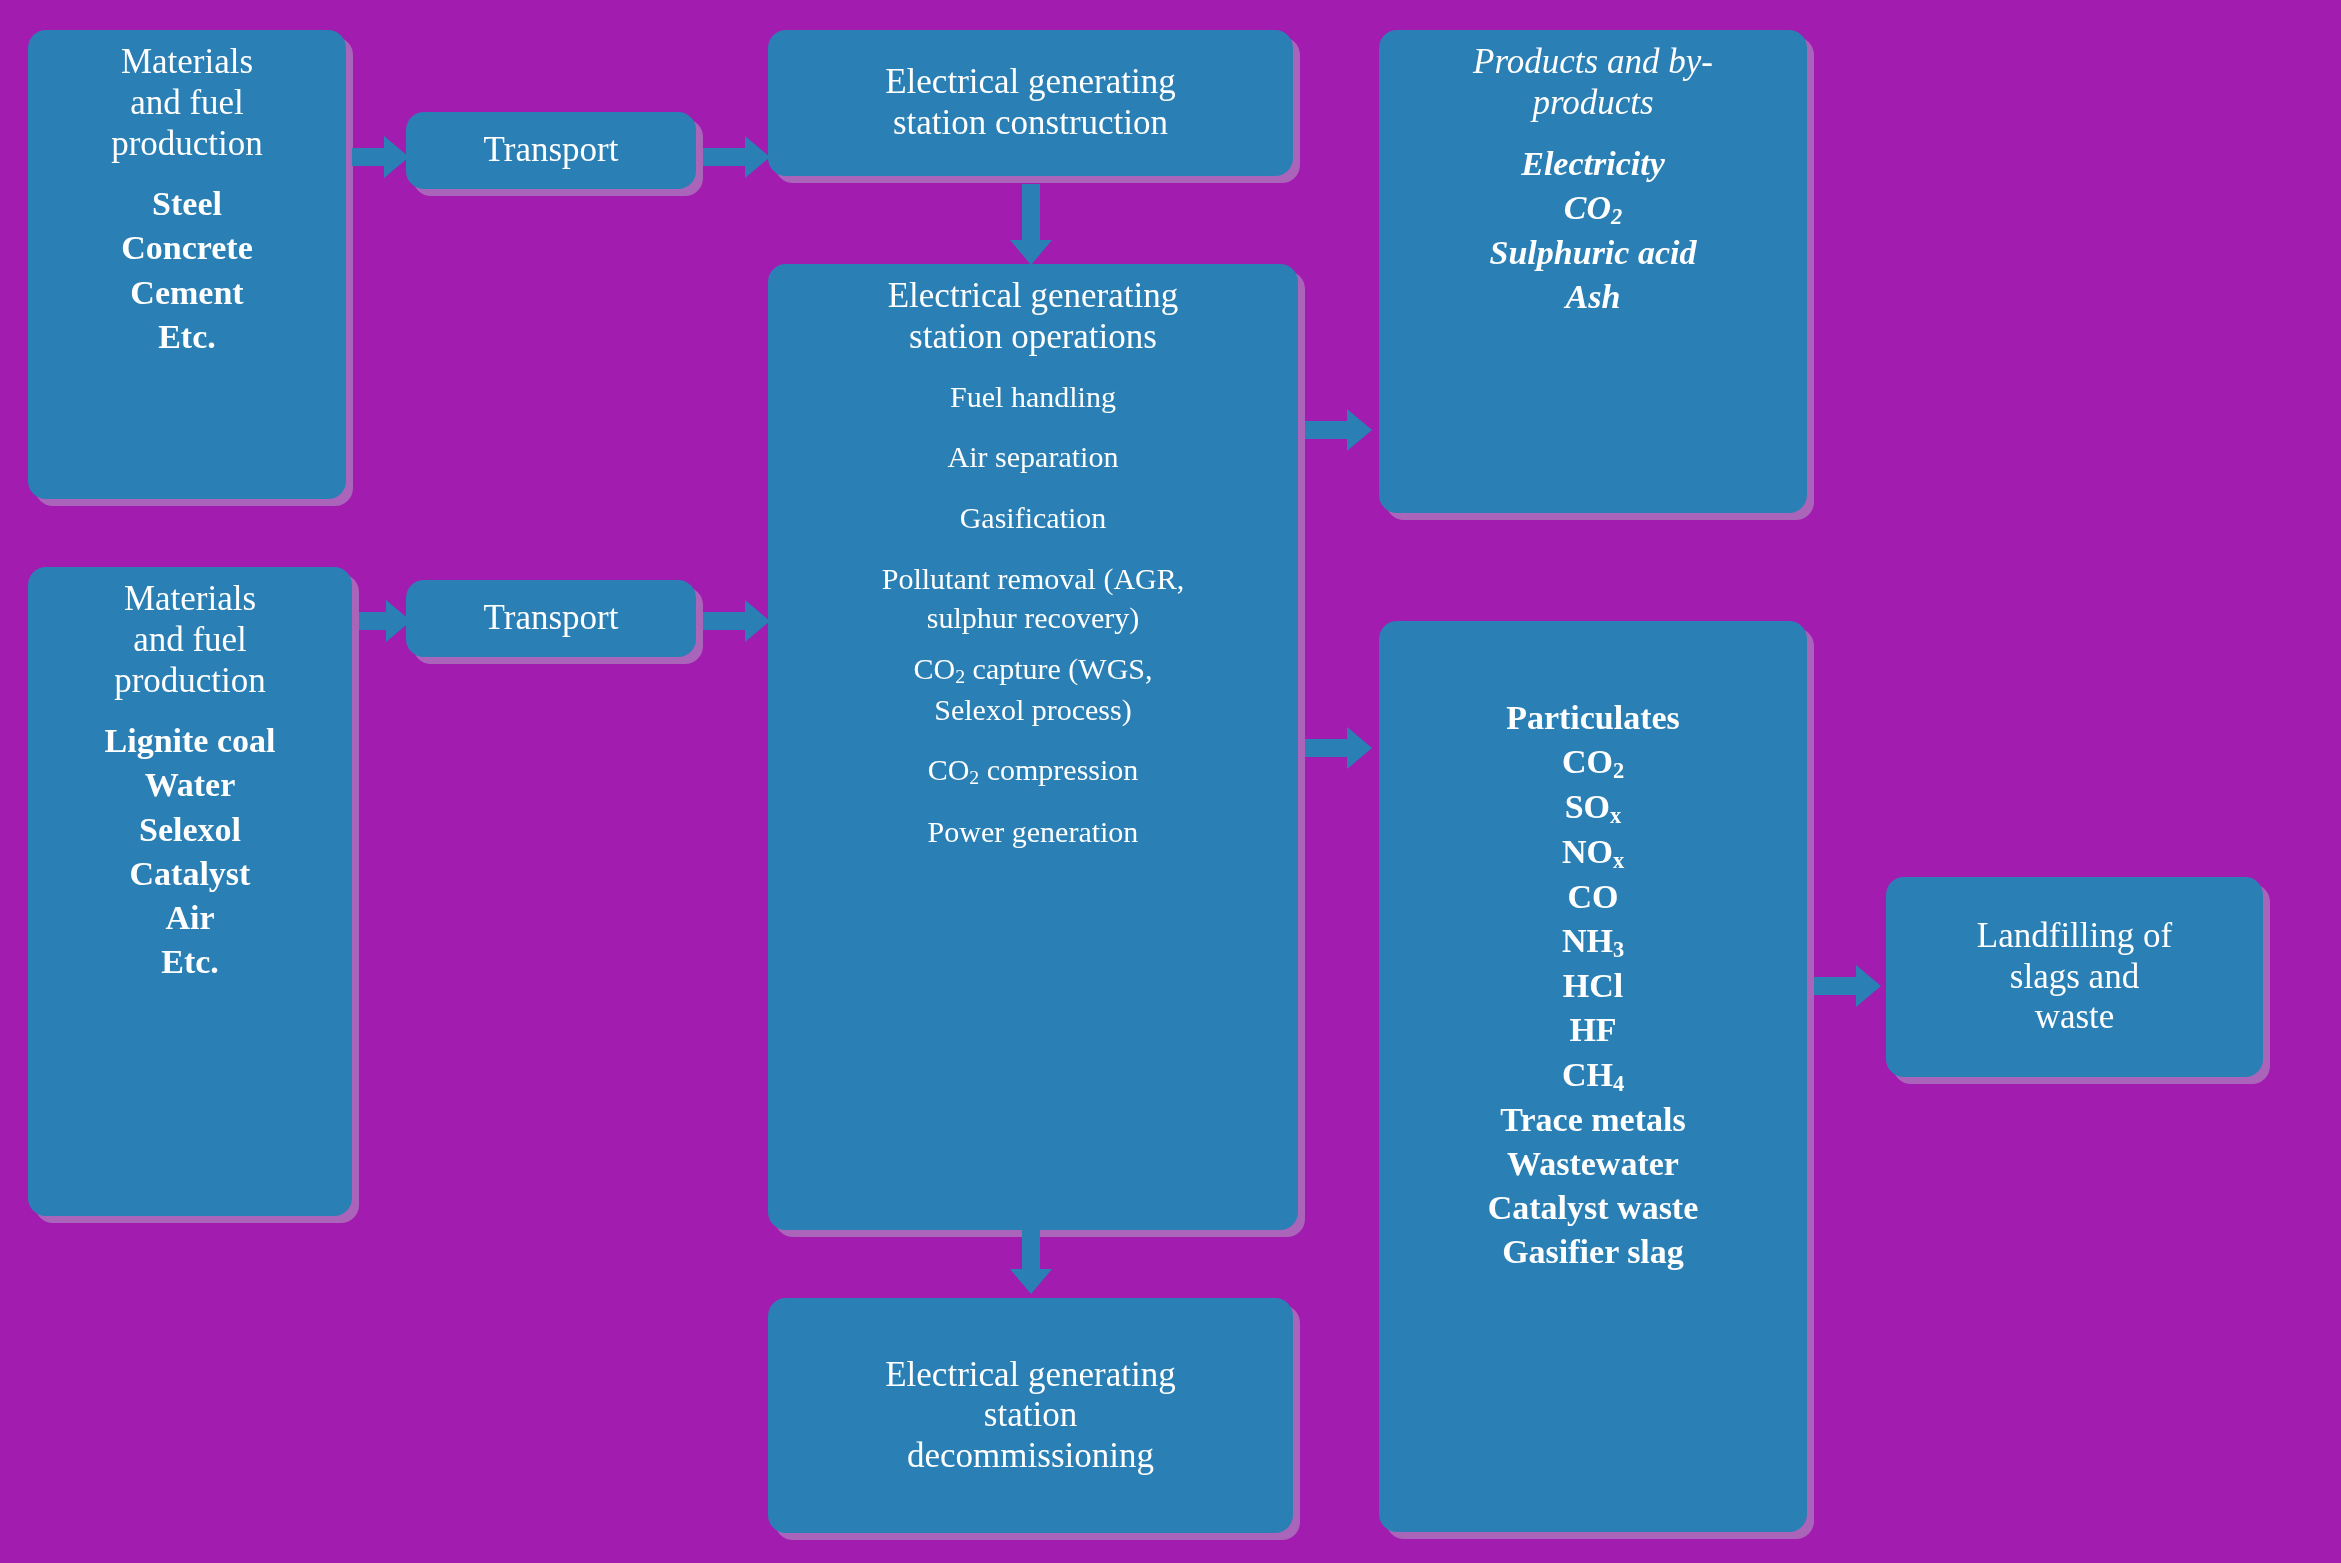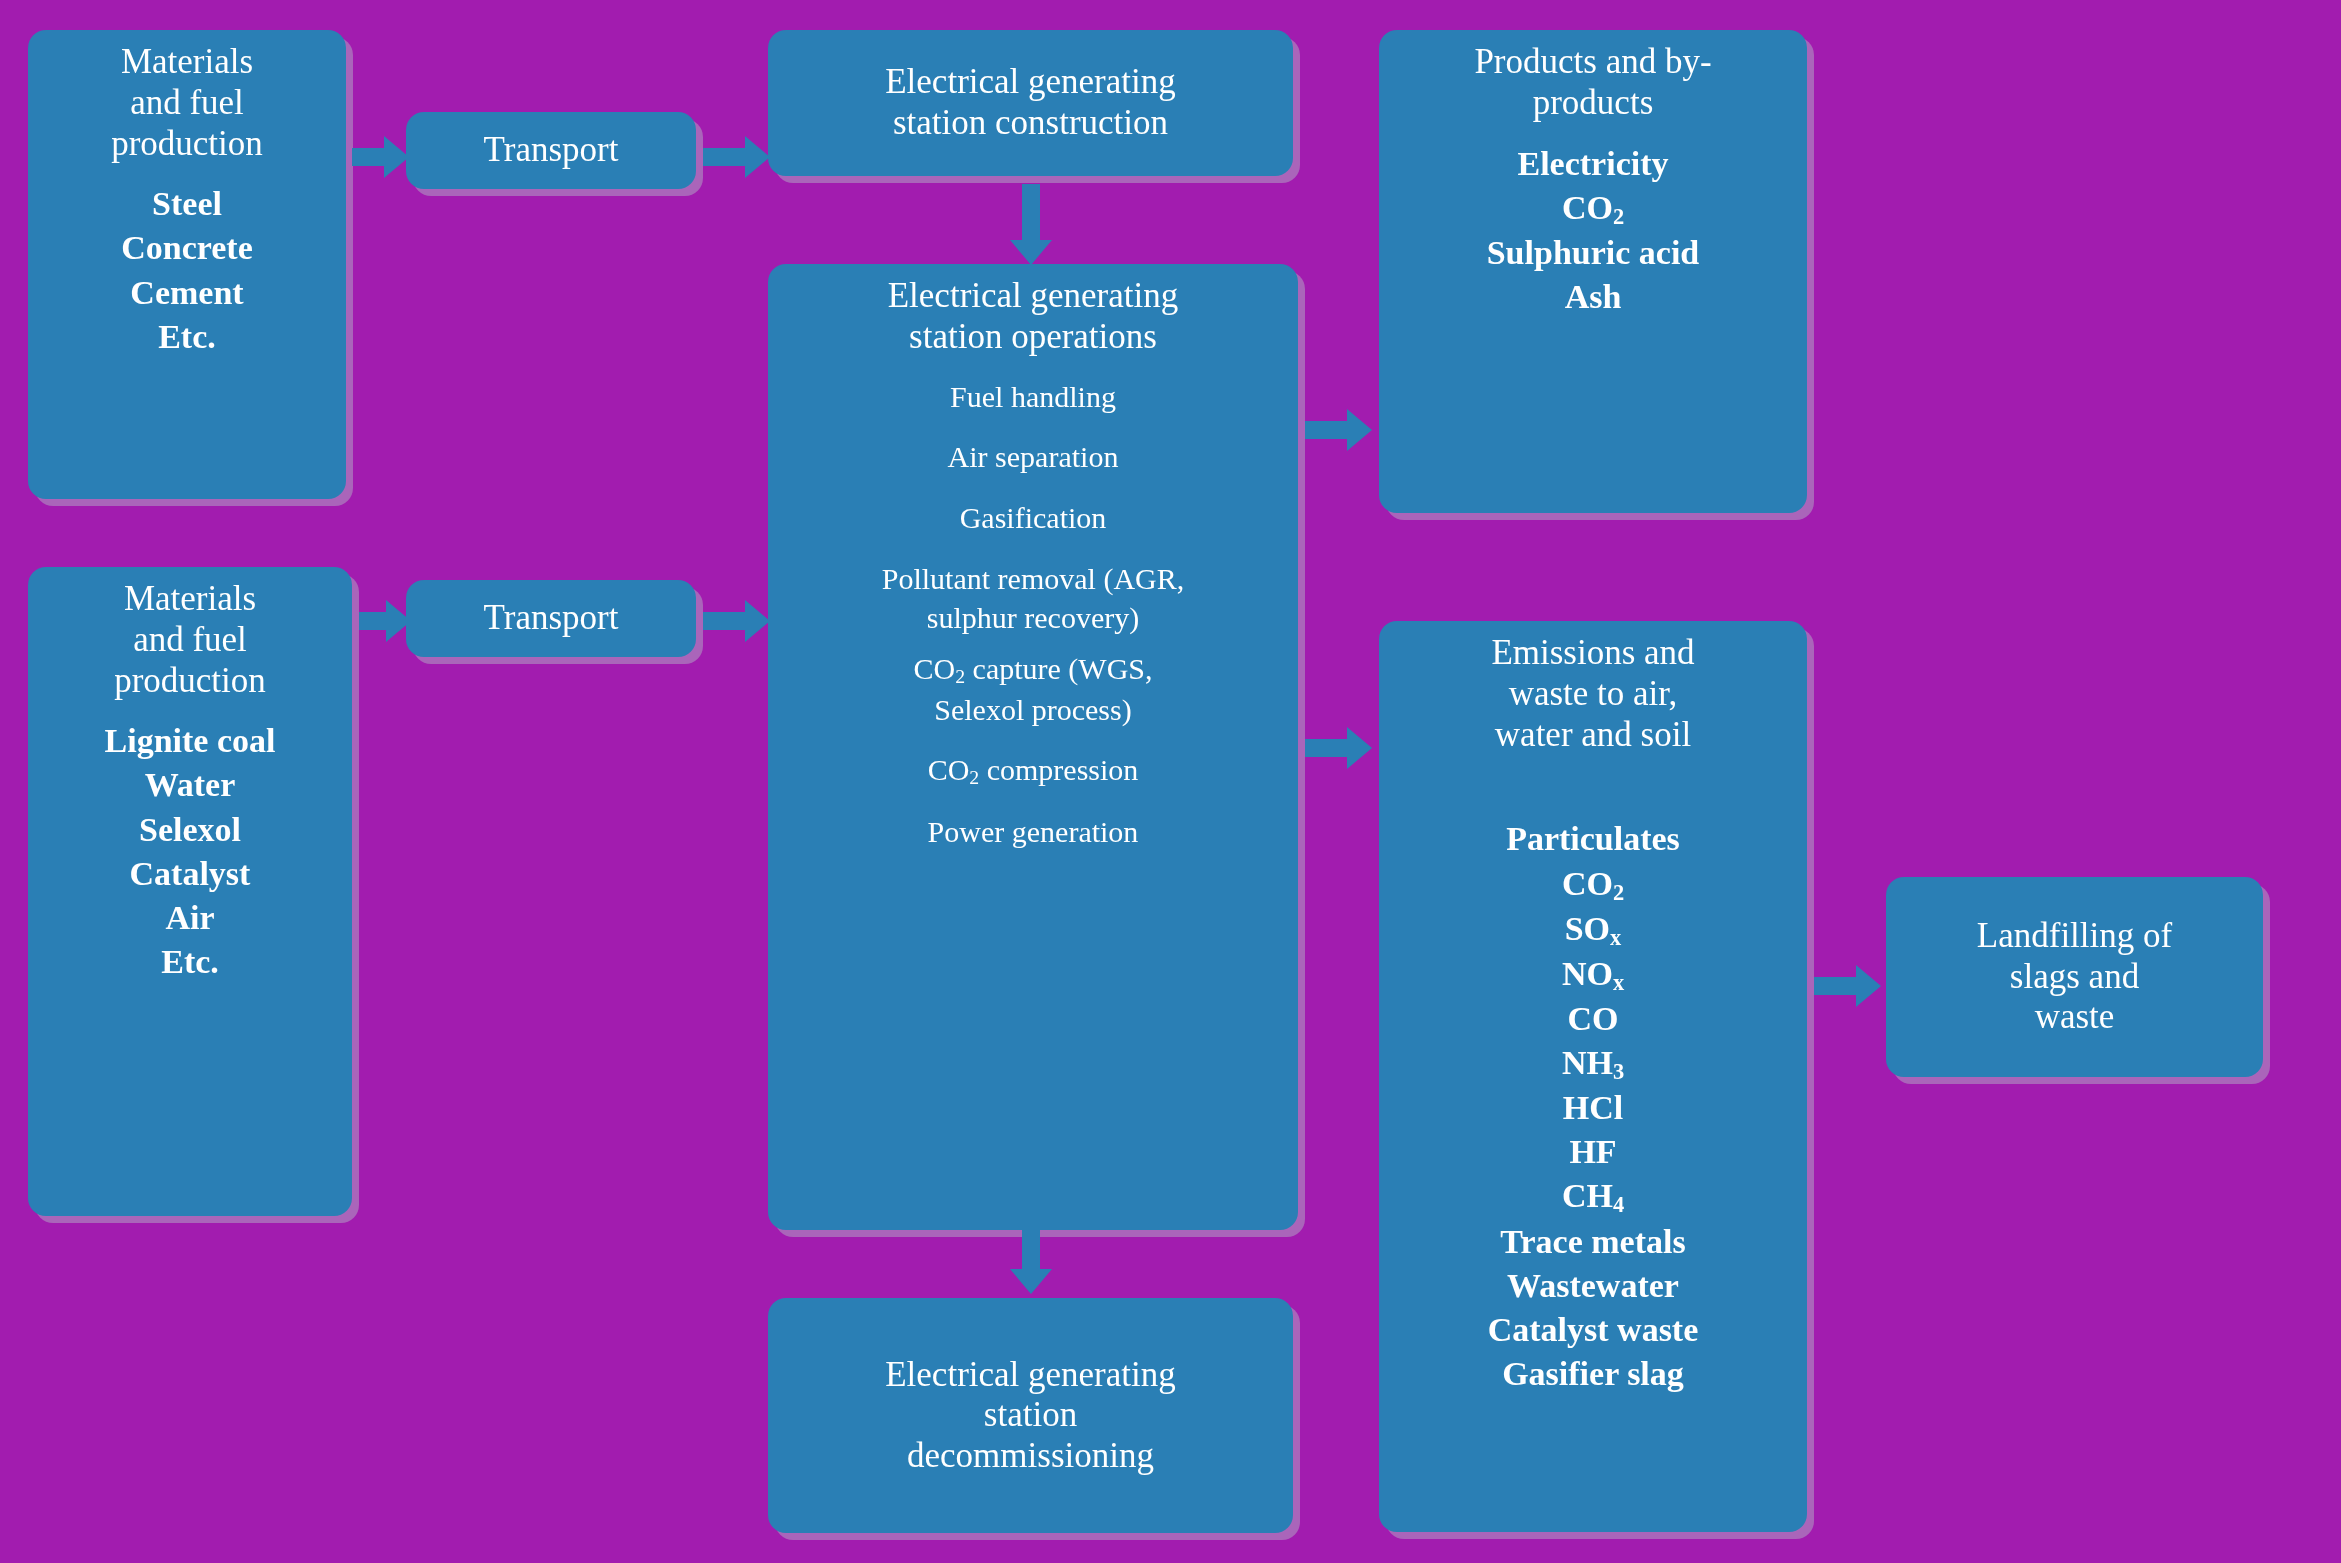--- a/index.html
+++ b/index.html
@@ -113,21 +113,21 @@
 
   <div class="arrow arrow-h" style="left:703px; top:148px; width:43px;"></div>
 
   <div class="box" style="left:768px; top:30px; width:525px; height:146px; justify-content:center;">
     <div class="title">Electrical generating
 station construction</div>
   </div>
 
   <div class="arrow arrow-v" style="left:1022px; top:184px; height:57px;"></div>
 
-  <div class="box" style="left:1379px; top:30px; width:428px; height:483px;">
+  <div class="box" style="left:1379px; top:30px; width:428px; height:483px;font-style:italic;">
     <div class="title">Products and by-
 products</div>
     <div class="list">Electricity<br>CO<sub>2</sub><br>Sulphuric acid<br>Ash</div>
   </div>
 
   <div class="box" style="left:28px; top:567px; width:324px; height:649px;">
     <div class="title">Materials
 and fuel
 production</div>
     <div class="list">Lignite coal<br>Water<br>Selexol<br>Catalyst<br>Air<br>Etc.</div>
@@ -156,23 +156,20 @@
     </div>
   </div>
 
   <div class="arrow arrow-h" style="left:1305px; top:421px; width:43px;"></div>
 
   <div class="arrow arrow-h" style="left:1305px; top:739px; width:43px;"></div>
 
   <div class="arrow arrow-v" style="left:1022px; top:1227px; height:43px;"></div>
 
   <div class="box" style="left:1379px; top:621px; width:428px; height:911px;">
-    <div class="title">Emissions and
-waste to air,
-water and soil</div>
     <div class="list">
       Particulates<br>CO<sub>2</sub><br>SO<sub>x</sub><br>NO<sub>x</sub><br>CO<br>NH<sub>3</sub><br>HCl<br>HF<br>CH<sub>4</sub><br>Trace metals<br>Wastewater<br>Catalyst waste<br>Gasifier slag
     </div>
   </div>
 
   <div class="arrow arrow-h" style="left:1814px; top:977px; width:43px;"></div>
 
   <div class="box" style="left:1886px; top:877px; width:377px; height:200px; justify-content:center;">
     <div class="title">Landfilling of
 slags and

